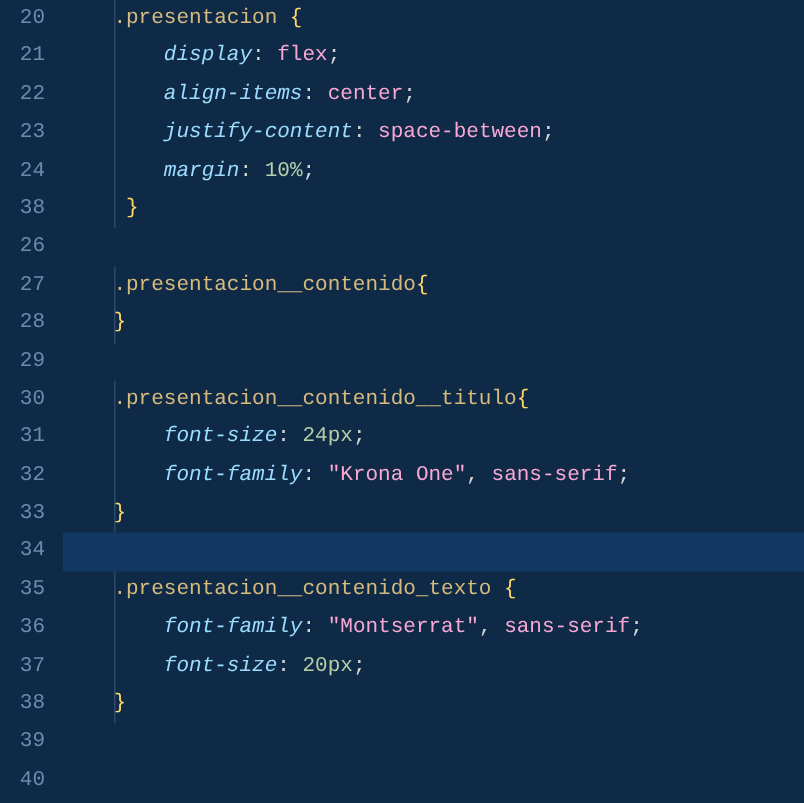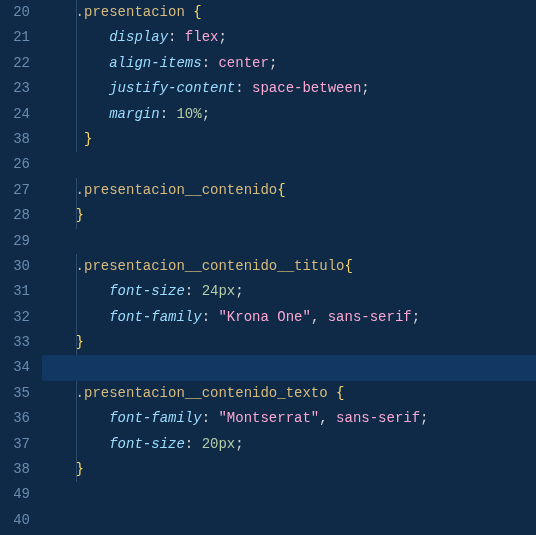--- a/index.html
+++ b/index.html
@@ -62,21 +62,21 @@
       <div>29</div>
       <div>30</div>
       <div>31</div>
       <div>32</div>
       <div>33</div>
       <div>34</div>
       <div>35</div>
       <div>36</div>
       <div>37</div>
       <div>38</div>
-      <div>49</div>
+      <div>39</div>
       <div>40</div>
     </div>
   <div class="code" id="code">
       <div class="line"><span class="indent-guide" style="left: 33.6px;"></span><span>    </span><span class="tok-selector">.presentacion</span><span class="tok-sep"> </span><span class="tok-punc">{</span></div>
       <div class="line"><span class="indent-guide" style="left: 33.6px;"></span><span>        </span><span class="tok-prop">display</span><span class="tok-colon">:</span><span class="tok-sep"> </span><span class="tok-value">flex</span><span class="tok-sep">;</span></div>
       <div class="line"><span class="indent-guide" style="left: 33.6px;"></span><span>        </span><span class="tok-prop">align-items</span><span class="tok-colon">:</span><span class="tok-sep"> </span><span class="tok-value">center</span><span class="tok-sep">;</span></div>
       <div class="line"><span class="indent-guide" style="left: 33.6px;"></span><span>        </span><span class="tok-prop">justify-content</span><span class="tok-colon">:</span><span class="tok-sep"> </span><span class="tok-value">space-between</span><span class="tok-sep">;</span></div>
       <div class="line"><span class="indent-guide" style="left: 33.6px;"></span><span>        </span><span class="tok-prop">margin</span><span class="tok-colon">:</span><span class="tok-sep"> </span><span class="tok-number">10%</span><span class="tok-sep">;</span></div>
       <div class="line"><span class="indent-guide" style="left: 33.6px;"></span><span>     </span><span class="tok-punc">}</span></div>
       <div class="line"></div>

